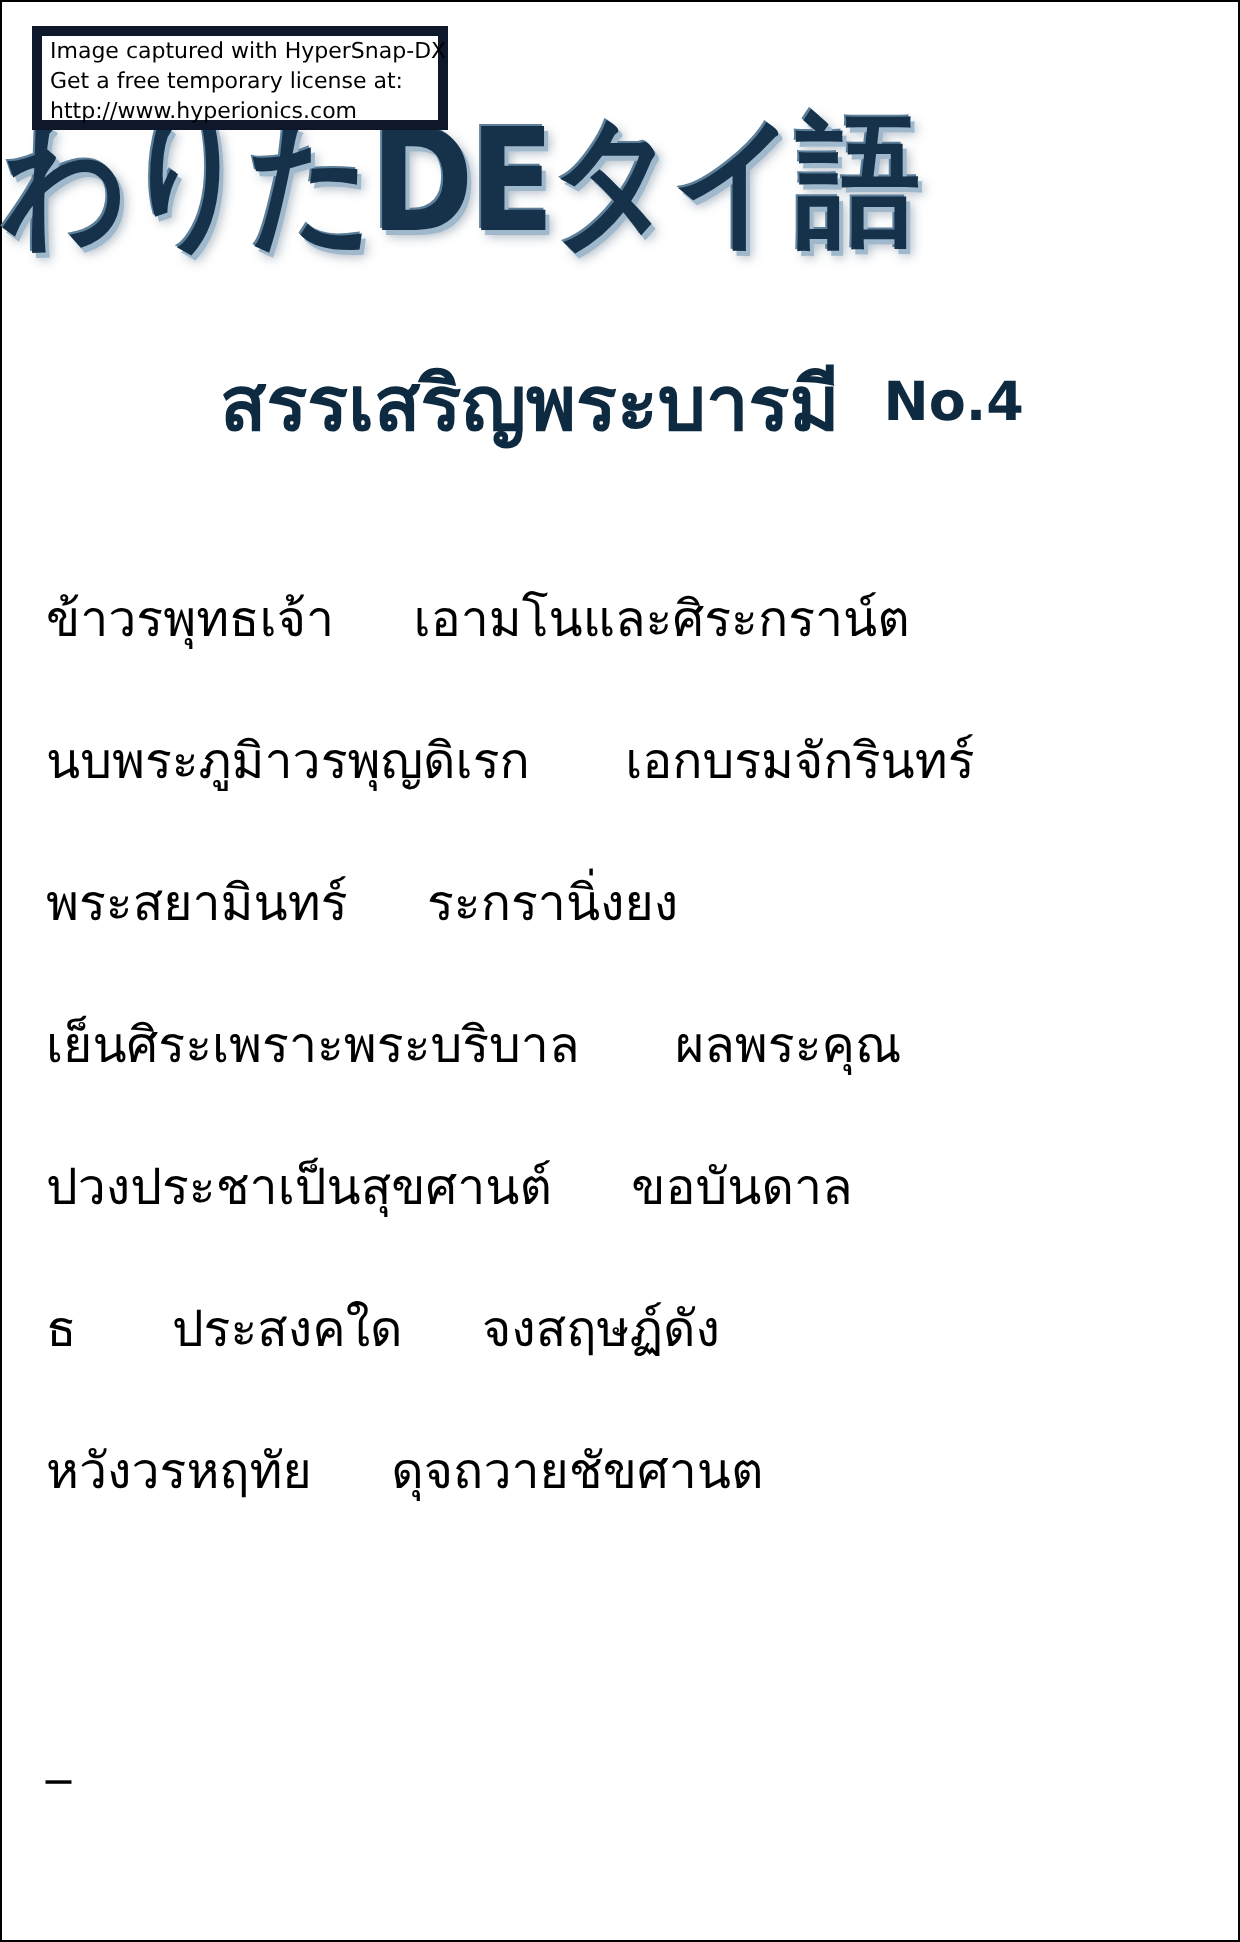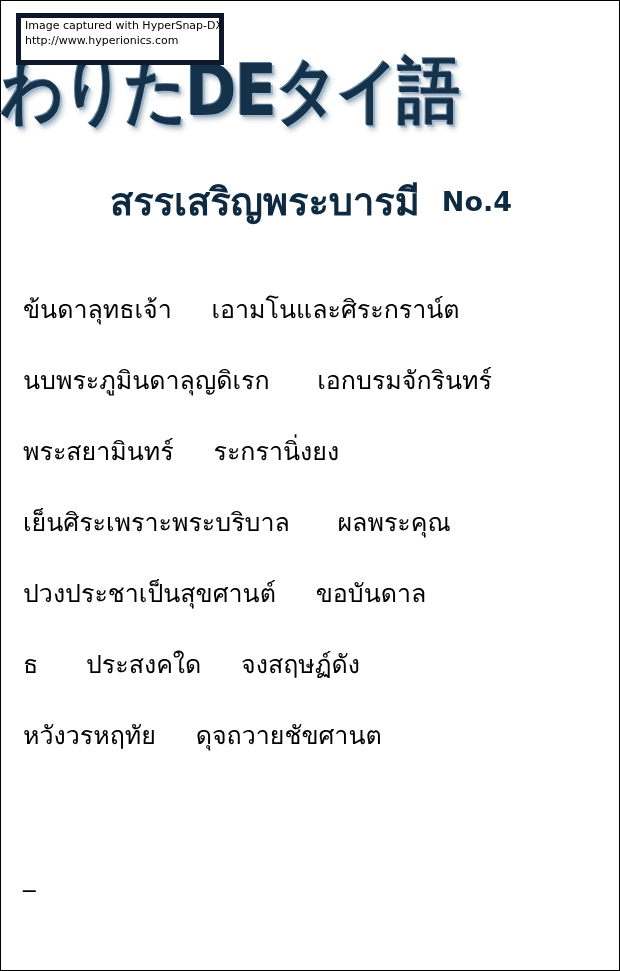--- a/index.html
+++ b/index.html
@@ -125,34 +125,35 @@
     line-height: 30px;
   }
 </style>
 </head>
 <body>
 
 <div id="page">
 
   <div class="watermark">
     <div>Image captured with HyperSnap-DX</div>
+    <div>Get a free temporary license at:</div>
     <div class="wm-link">http://www.hyperionics.com</div>
   </div>
 
   <div class="banner">
     <span class="banner-text">わりたDEタイ語</span>
   </div>
 
   <div class="subtitle-row">
     <span class="subtitle-thai">สรรเสริญพระบารมี</span><span class="subtitle-no">No.4</span>
   </div>
 
   <div class="lyrics">
-    <div class="lyric-line">ข้นดาลุทธเจ้า     เอามโนและศิระกราน์ต</div>
-    <div class="lyric-line">นบพระภูมินดาลุญดิเรก      เอกบรมจักรินทร์</div>
+    <div class="lyric-line">ข้าวรพุทธเจ้า     เอามโนและศิระกราน์ต</div>
+    <div class="lyric-line">นบพระภูมิาวรพุญดิเรก      เอกบรมจักรินทร์</div>
     <div class="lyric-line">พระสยามินทร์     ระกรานิ่งยง</div>
     <div class="lyric-line">เย็นศิระเพราะพระบริบาล      ผลพระคุณ</div>
     <div class="lyric-line">ปวงประชาเป็นสุขศานต์     ขอบันดาล</div>
     <div class="lyric-line">ธ      ประสงคใด     จงสฤษฏ์ดัง</div>
     <div class="lyric-line">หวังวรหฤทัย     ดุจถวายชัขศานต</div>
   </div>
 
   <div class="dash-line">_</div>
 
 </div>

